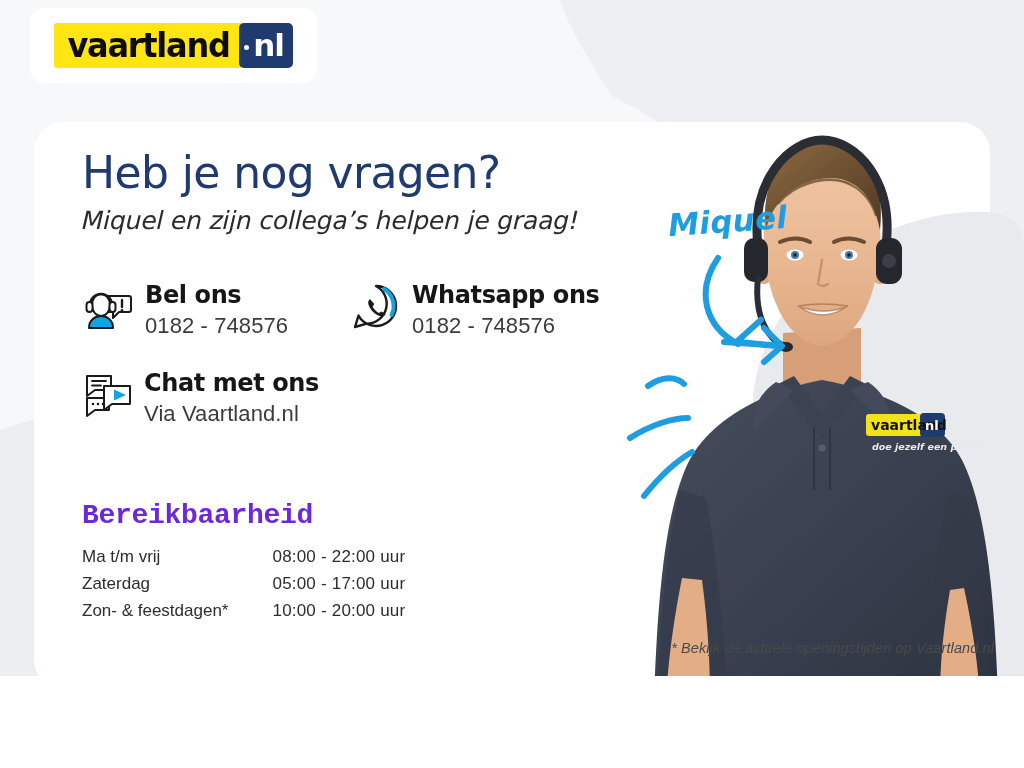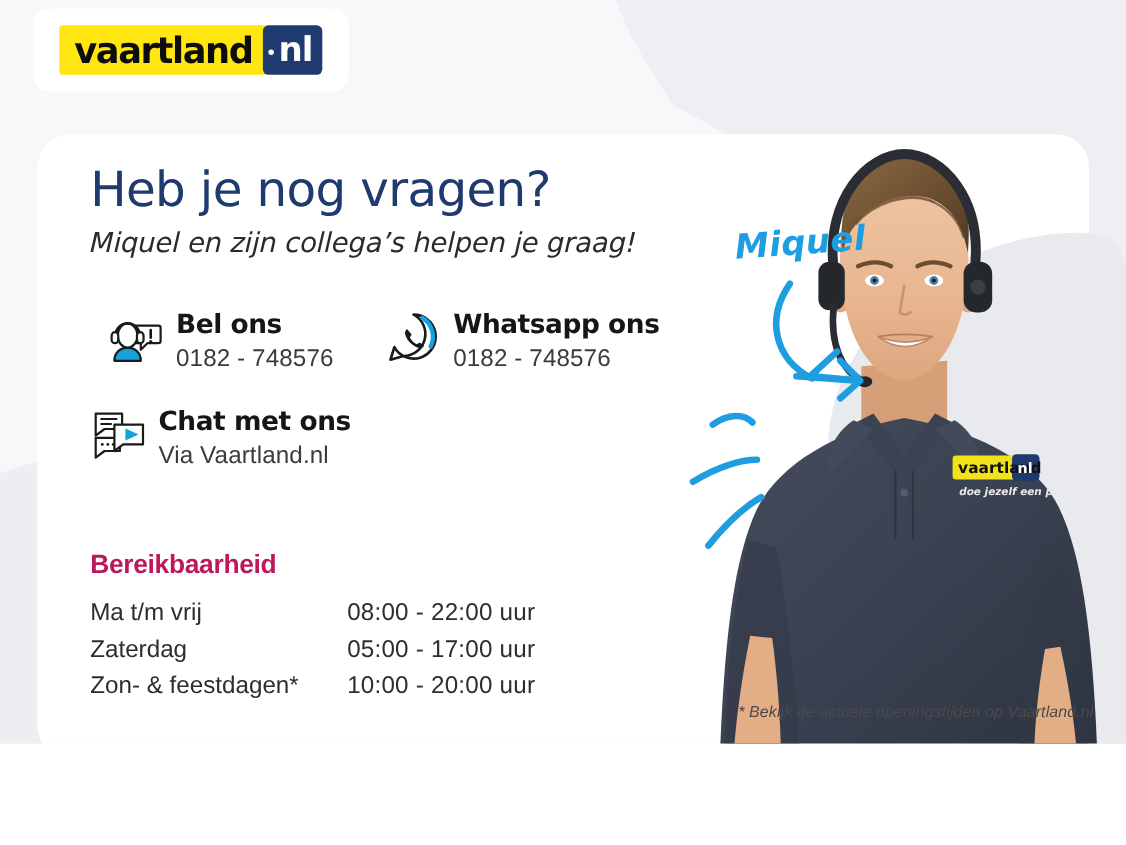--- a/index.html
+++ b/index.html
@@ -91,21 +91,21 @@
     color: #2b2b2b;
     letter-spacing: -0.2px;
     font-style: italic;
     transform: skewX(-2deg);
     transform-origin: left center;
   }
 
   
   .contacts { position: absolute; left: 82px; top: 280px; width: 560px; z-index: 5; }
   .contact-row { display: flex; align-items: flex-start; position: absolute; }
-  .c-bel      { left: 16px;   top: 0px; }
+  .c-bel      { left: 1px;   top: 0px; }
   .c-whatsapp { left: 268px; top: 0px; }
   .c-chat     { left: 0px;   top: 88px; }
 
   .c-icon { width: 52px; height: 52px; flex: 0 0 52px; margin-right: 10px; }
   .c-text { padding-top: 2px; }
   .c-title {
     font-family: "DejaVu Sans", sans-serif;
     font-weight: 700;
     font-size: 24px;
     color: #161616;
@@ -116,30 +116,30 @@
     font-size: 22px;
     color: #3b3b3b;
     letter-spacing: 0.1px;
     margin-top: 3px;
     font-family: "Liberation Sans", sans-serif;
   }
 
   
   .hours { position: absolute; left: 82px; top: 500px; z-index: 5; }
   .hours-title {
-    font-family: Liberation Sans, sans-serif;
+    font-family: Liberation Mono, monospace;
     font-weight: 700;
-    font-size: 24px;
-    color: #be185d;
+    font-size: 28px;
+    color: #6d28d9;
     letter-spacing: -0.3px;
     margin-bottom: 14px;
   }
   .hours-table { border-collapse: collapse; }
   .hours-table td {
-    font-size: 22px;
+    font-size: 17px;
     color: #2d2d2d;
     padding: 2px 0 5px 0;
     font-family: "Liberation Sans", sans-serif;
     white-space: nowrap;
   }
   .hours-table td.day  { padding-right: 44px; }
   .hours-table td.time { letter-spacing: 0.2px; }
 
   
   .footnote {

